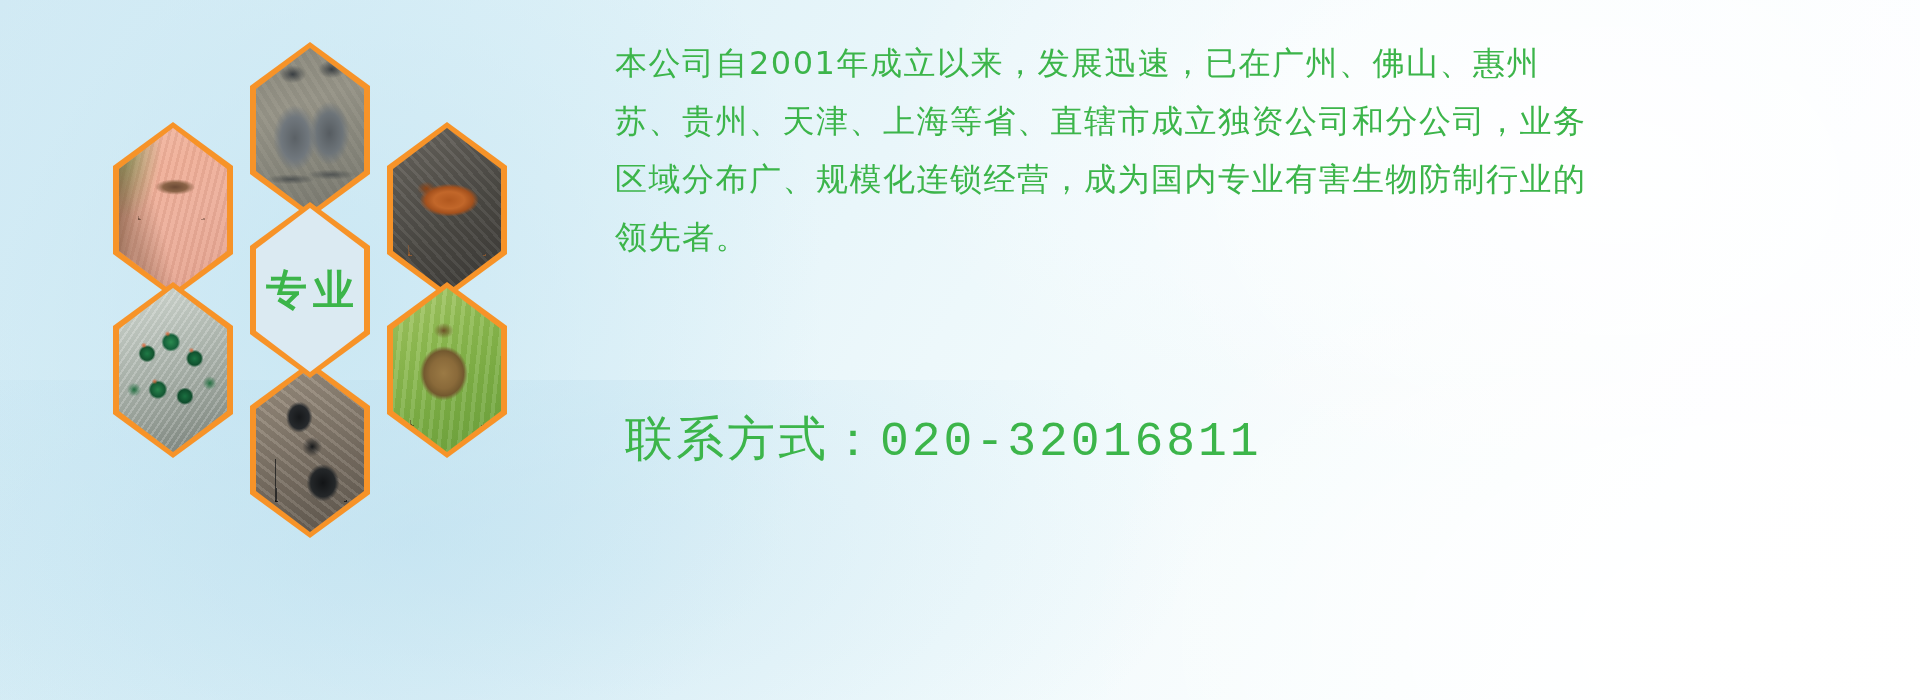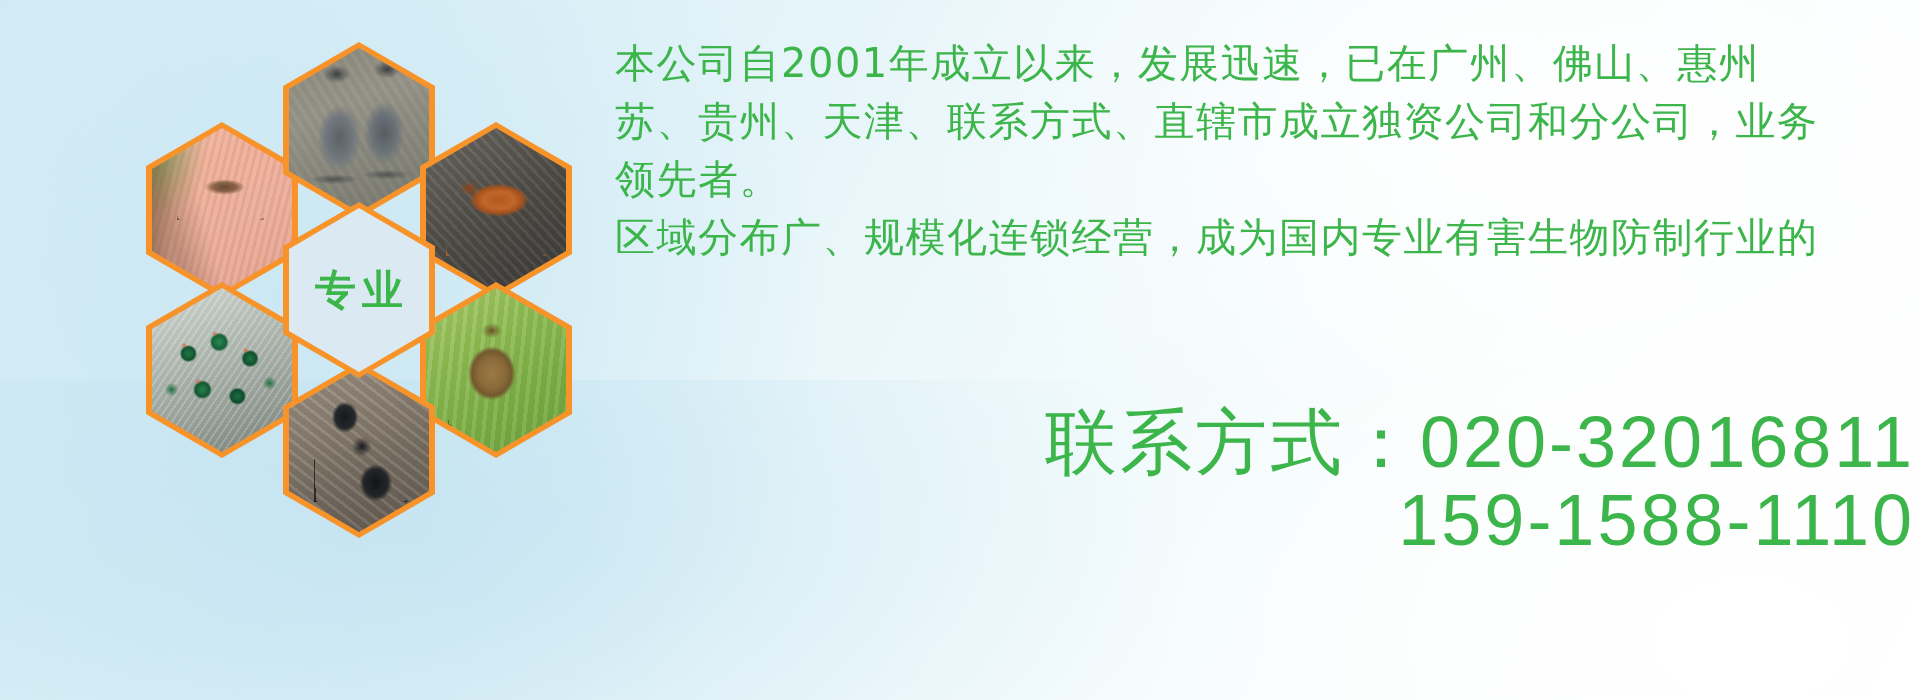--- a/index.html
+++ b/index.html
@@ -59,26 +59,25 @@
   #honeycomb {
     position: absolute;
     left: 95px;
     top: 10px;
     width: 500px;
     height: 560px;
   }
 
   .hex {
     position: absolute;
-    width: 152px;
+    width: 120px;
     height: 176px;
     clip-path: polygon(50% 0%, 100% 25%, 100% 75%, 50% 100%, 0% 75%, 0% 25%);
     background: #f79328;
     padding: 0;
-    margin-left: 33px;
   }
   .hex .inner {
     position: absolute;
     left: 6px; top: 6px;
     width: calc(100% - 12px);
     height: calc(100% - 12px);
     clip-path: polygon(50% 0%, 100% 25%, 100% 75%, 50% 100%, 0% 75%, 0% 25%);
     overflow: hidden;
   }
 
@@ -230,41 +229,40 @@
   
   #copy {
     position: absolute;
     left: 615px;
     top: 34px;
     width: 1290px;
   }
 
   .para {
     color: #3cb54a;
-    font-size: 40px;
+    font-size: 32px;
     line-height: 58px;
     letter-spacing: 1.5px;
     font-family: "DejaVu Sans", "Liberation Sans", sans-serif;
     white-space: pre;
   }
 
   #contact {
     position: absolute;
     left: 625px;
     top: 403px;
     width: 1290px;
   }
   .contact-line {
     color: #3cb54a;
-    font-size: 72px;
+    font-size: 48px;
     line-height: 78px;
     letter-spacing: 3px;
-    font-family: Liberation Sans, sans-serif;
+    font-family: Liberation Mono, monospace;
     white-space: pre;
-    text-align: right;
   }
   .contact-line.second { padding-left: 290px; }
 </style>
 </head>
 <body>
 
 <div id="banner">
 
   <div class="wash wash-left"></div>
   <div class="wash wash-bottom"></div>
@@ -311,23 +309,22 @@
     <div class="hex hex-center">
       <div class="inner">
         <div class="slogan-line">专业</div>
       </div>
     </div>
 
   </div>
 
   <div id="copy">
     <div class="para indent">本公司自2001年成立以来，发展迅速，已在广州、佛山、惠州</div>
-    <div class="para">苏、贵州、天津、联系方式、直辖市成立独资公司和分公司，业务</div>
+    <div class="para">苏、贵州、天津、上海等省、直辖市成立独资公司和分公司，业务</div>
+    <div class="para">区域分布广、规模化连锁经营，成为国内专业有害生物防制行业的</div>
     <div class="para">领先者。</div>
-    <div class="para">区域分布广、规模化连锁经营，成为国内专业有害生物防制行业的</div>
   </div>
 
   <div id="contact">
     <div class="contact-line">联系方式：020-32016811</div>
-    <div class="contact-line second">159-1588-1110</div>
   </div>
 
 </div>
 
 </body></html>

